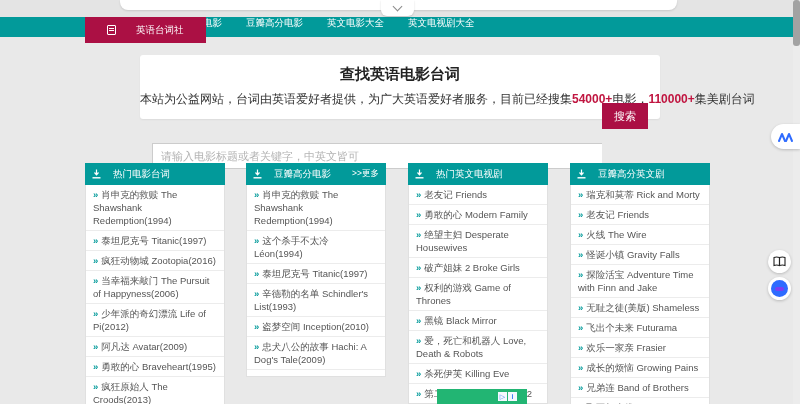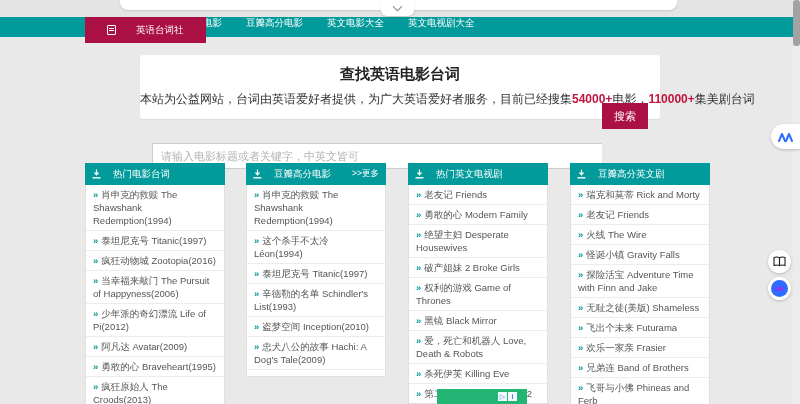--- a/index.html
+++ b/index.html
@@ -233,20 +233,21 @@
         </div>
         <ul>
           <li><span class="chevrons">»</span><span>瑞克和莫蒂 Rick and Morty</span></li>
           <li><span class="chevrons">»</span><span>老友记 Friends</span></li>
           <li><span class="chevrons">»</span><span>火线 The Wire</span></li>
           <li><span class="chevrons">»</span><span>怪诞小镇 Gravity Falls</span></li>
           <li><span class="chevrons">»</span><span>探险活宝 Adventure Time with Finn and Jake</span></li>
           <li><span class="chevrons">»</span><span>无耻之徒(美版) Shameless</span></li>
           <li><span class="chevrons">»</span><span>飞出个未来 Futurama</span></li>
           <li><span class="chevrons">»</span><span>欢乐一家亲 Frasier</span></li>
+          <li><span class="chevrons">»</span><span>成长的烦恼 Growing Pains</span></li>
           <li><span class="chevrons">»</span><span>兄弟连 Band of Brothers</span></li>
           <li><span class="chevrons">»</span><span>飞哥与小佛 Phineas and Ferb</span></li>
         </ul>
       </section>
     </div>
 
   <div class="ad-bar">
     <span class="ad-ico">▷</span>
     <span class="ad-ico">i</span>
   </div>

